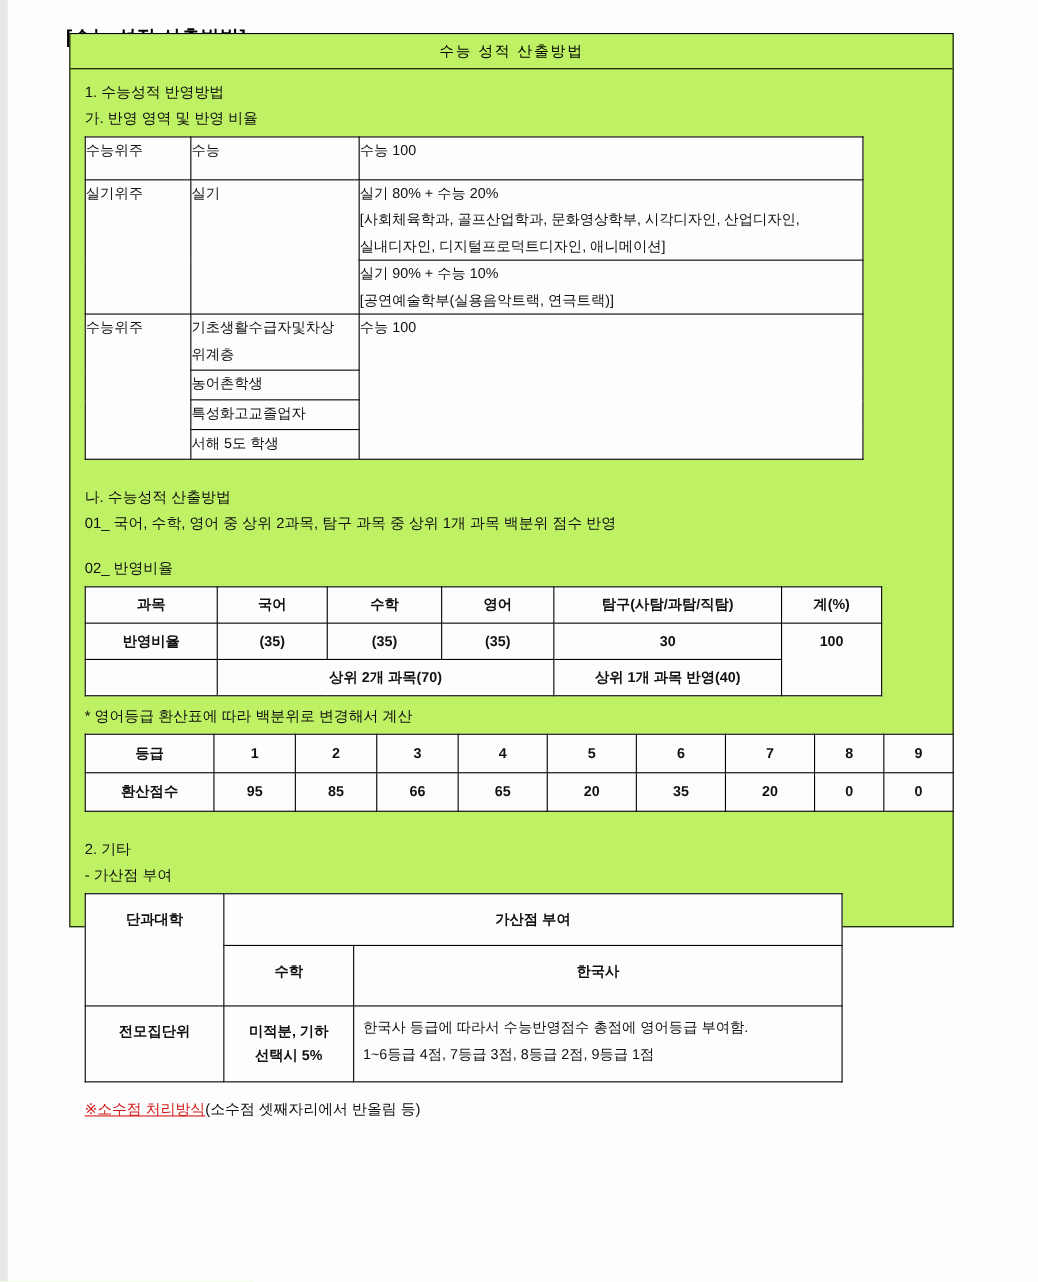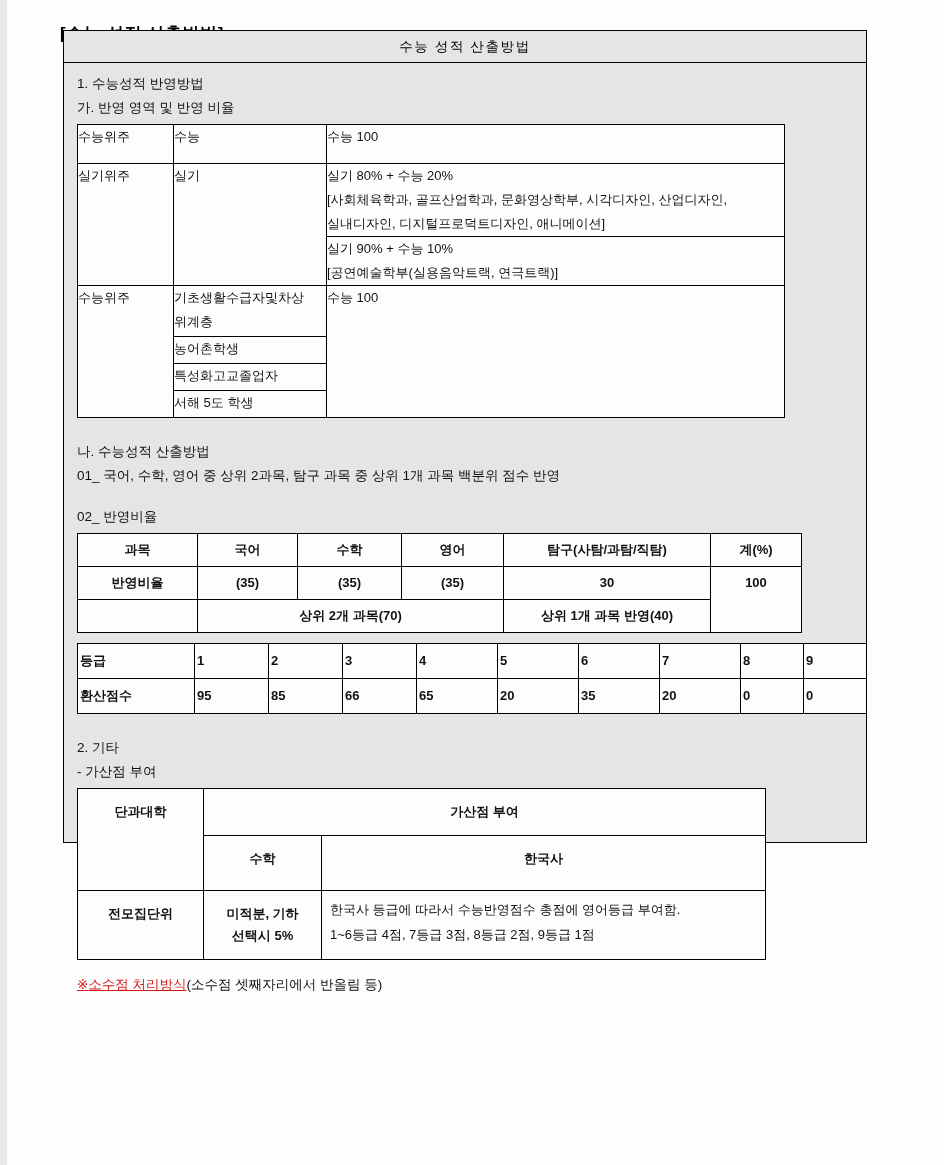--- a/index.html
+++ b/index.html
@@ -46,21 +46,21 @@
 
   
   .outer-frame {
     position: absolute;
     left: 63px;
     top: 30px;
     width: 804px;
     height: 813px;
     border: 1.6px solid #000000;
     box-sizing: border-box;
-    background: #e5e5e5;
+    background: #bef264;
   }
   .frame-header {
     height: 31px;
     border-bottom: 1.6px solid #000000;
     display: flex;
     align-items: center;
     justify-content: center;
     font-size: 13.5px;
     letter-spacing: 1.6px;
     color: #000000;
@@ -102,21 +102,21 @@
   
   .t1 { width: 707px; margin-top: 4px; }
 
   
   .t2 { width: 724px; margin-top: 4px; }
   .t2 td { text-align: center; vertical-align: middle; font-weight: bold; }
   .t2 .cell { padding: 6px 2px; line-height: 20px; }
 
   
   .t3 { width: 789px; margin-top: 4px; }
-  .t3 td { vertical-align: middle; font-weight: bold; }
+  .t3 td { text-align: center; vertical-align: middle; font-weight: bold; }
   .t3 .cell { padding: 7px 2px; line-height: 20px; }
 
   
   .t4 { width: 688px; margin-top: 4px; }
   .t4 td { vertical-align: middle; }
   .t4 .hcell { padding: 12px 4px; text-align: center; font-weight: bold; line-height: 22px; }
   .t4 .bcell { padding: 6px 8px; line-height: 25px; font-size: 13px; }
 
   .note-line {
     font-size: 13.5px;
@@ -233,20 +233,21 @@
           </tr>
           <tr>
             <td class="cell" style="border-right:none;border-bottom:1.2px solid #000;"></td>
             <td class="cell" colspan="3">상위 2개 과목(70)</td>
             <td class="cell">상위 1개 과목 반영(40)</td>
           </tr>
         </tbody>
       </table>
 
       <div style="height:6px"></div>
+      <div class="tline">* 영어등급 환산표에 따라 백분위로 변경해서 계산</div>
 
       <table class="grid t3">
         <colgroup>
           <col style="width:117px">
           <col style="width:74px">
           <col style="width:74px">
           <col style="width:74px">
           <col style="width:81px">
           <col style="width:81px">
           <col style="width:81px">

